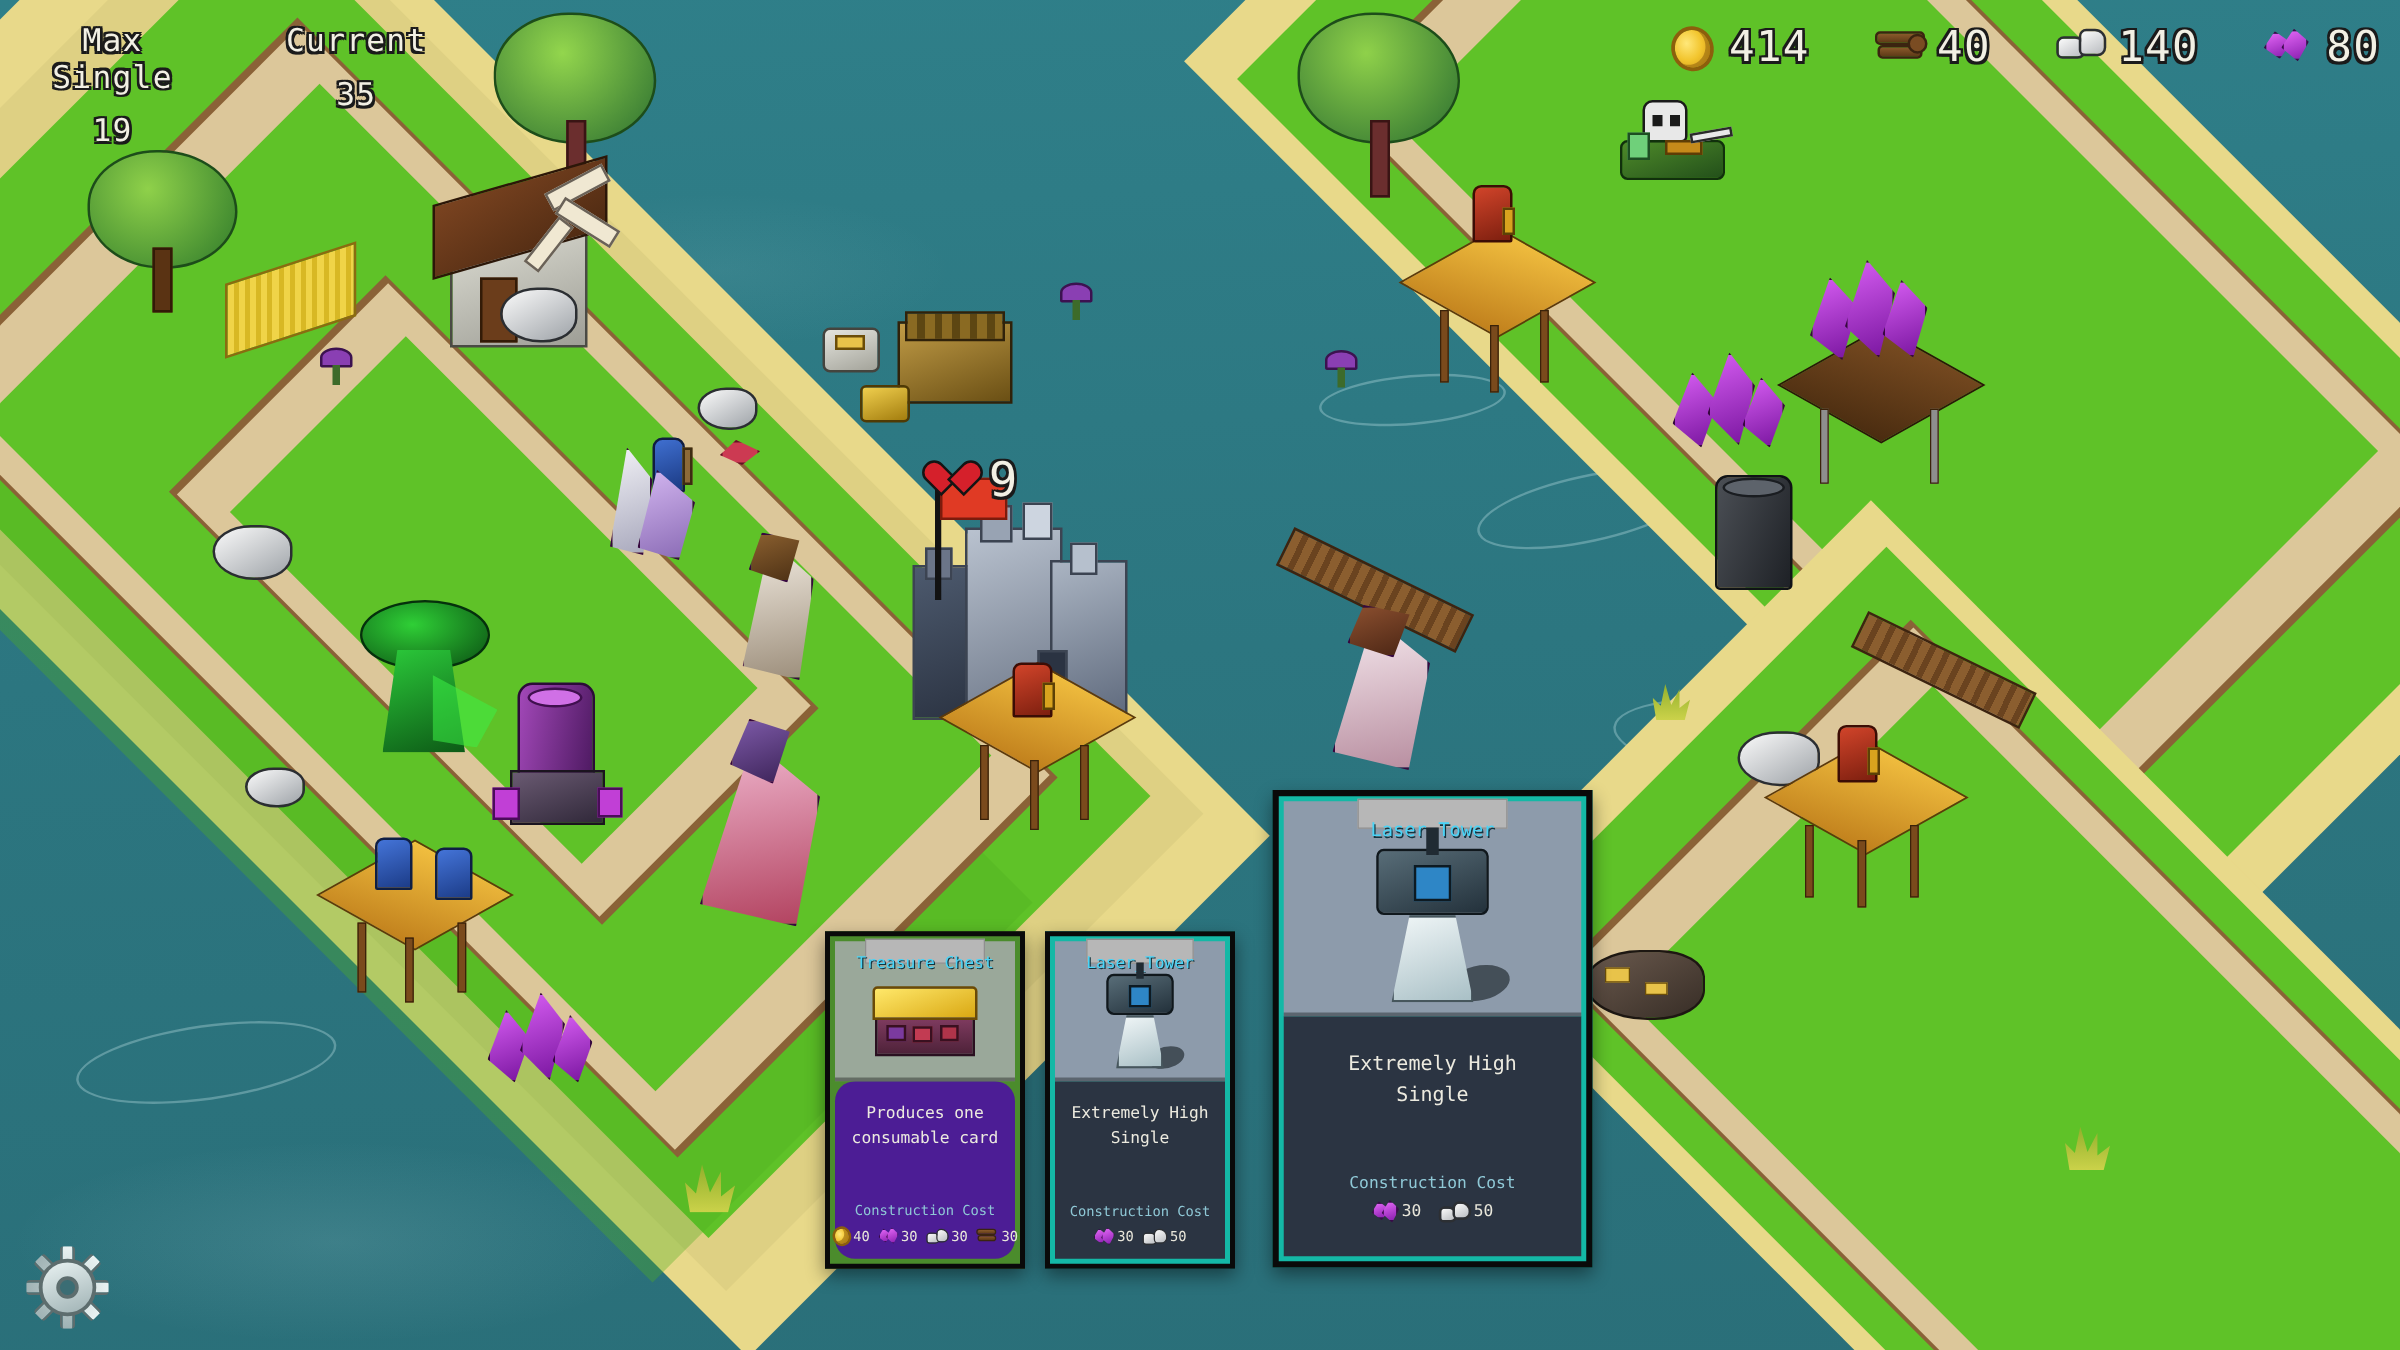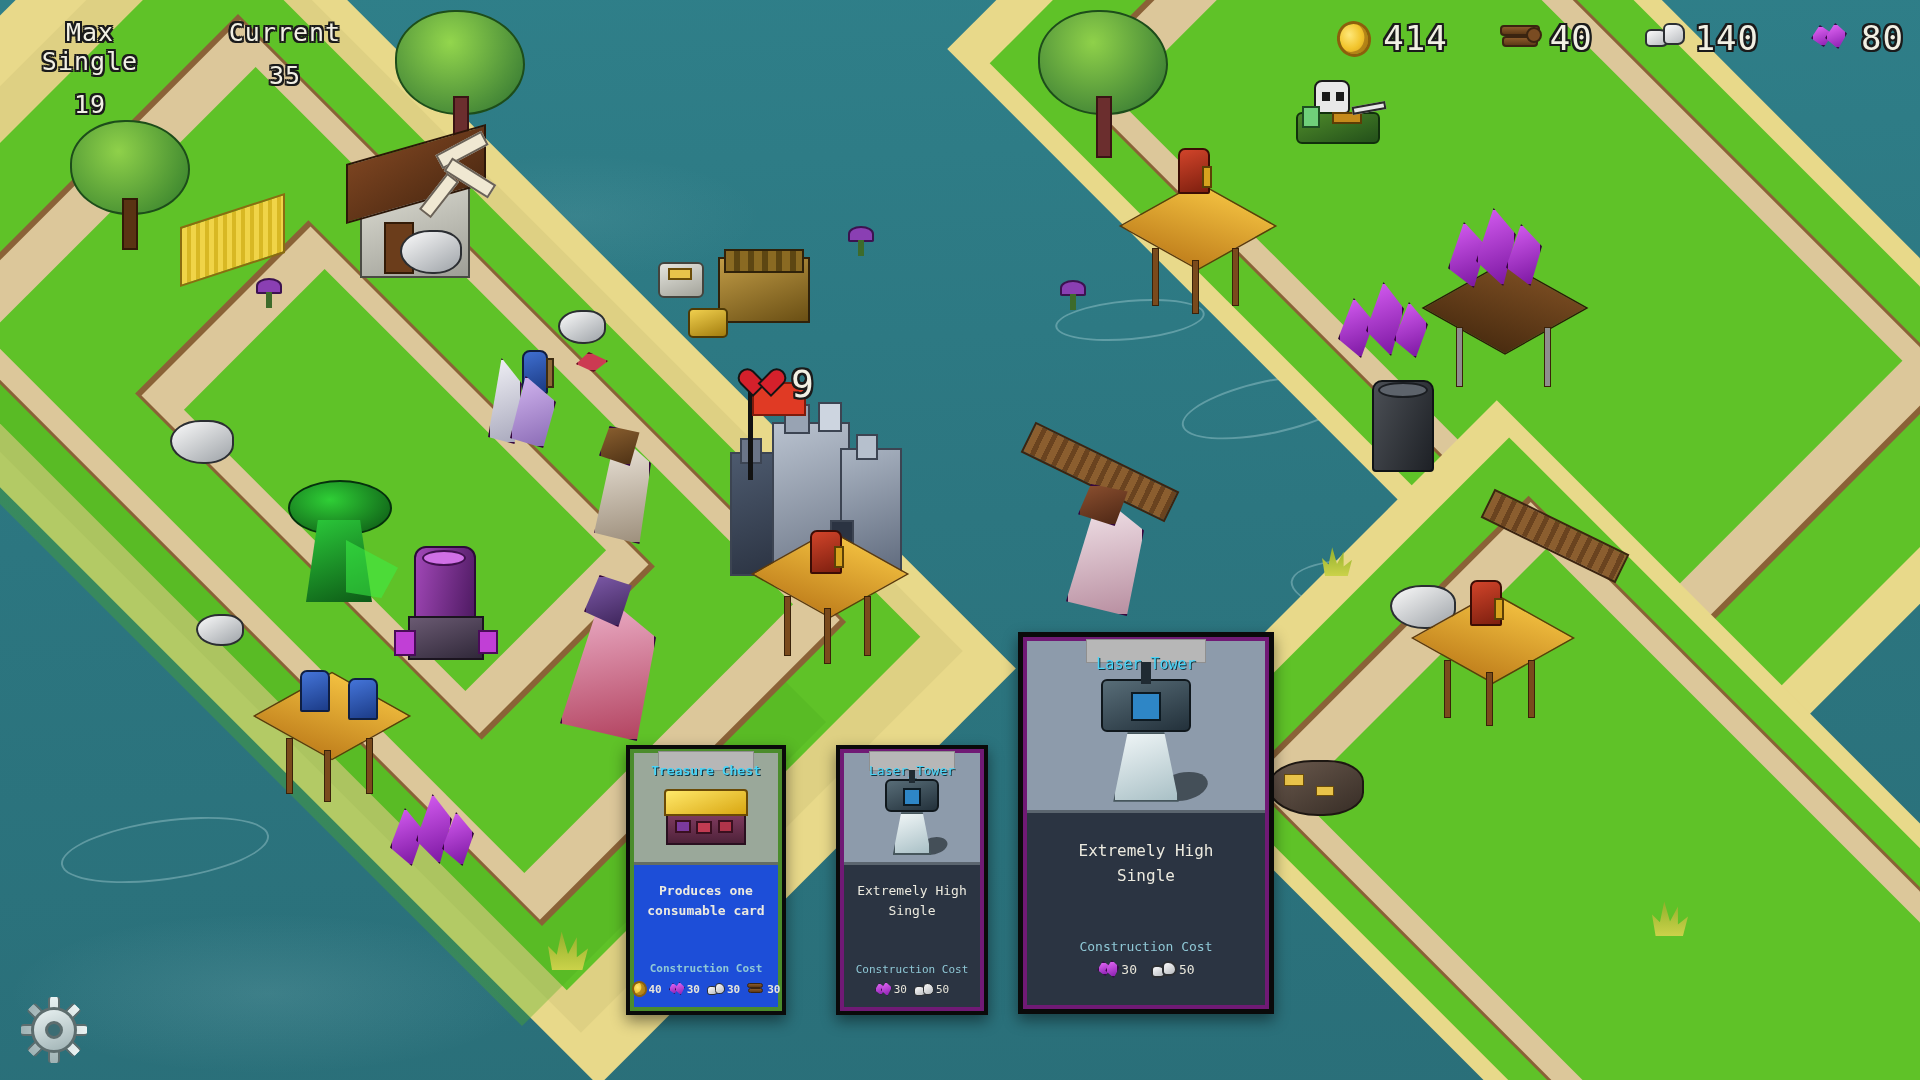--- a/index.html
+++ b/index.html
@@ -113,22 +113,22 @@
   }
   .card-desc{ color:#eceadf; font-size:13px; text-align:center; line-height:1.55; padding:0 6px; }
   .cost-label{ color:#8fc8d6; font-size:11px; margin-top:auto; }
   .cost-row{ display:flex; align-items:center; justify-content:center; gap:7px; flex-wrap:nowrap; padding:6px 2px 10px; }
   .cost-item{ display:flex; align-items:center; gap:2px; }
   .cost-num{ color:#e8e6da; font-size:11px; }
 
   
   .card.green{ background:#4b8c2c; }
   .card.green .card-art{ background:#9aa89a; }
-  .card.green .card-body{ background:#1d4ed8; }
-  .card.blue{ background:#701a75; }
+  .card.green .card-body{ background:#4c1d95;border-radius:16px; }
+  .card.blue{ background:#14b8a6; }
   .card.blue .card-art{ background:#8d9bab; }
   .card.blue .card-body{ background:#2b3442; }
 
   .card-sprite{ image-rendering:pixelated; }
 
   
   .spr-chest{ position:relative; }
   .spr-chest .lid{ position:absolute; left:6%; top:6%; width:88%; height:44%;
     background:linear-gradient(160deg,#ffe86a,#d9a712); border:2px solid #6b4a06; border-radius:4px 4px 0 0;}
   .spr-chest .box{ position:absolute; left:8%; top:46%; width:84%; height:50%;
@@ -494,21 +494,21 @@
           <i style="left:14px;top:0;width:22px;height:26px;clip-path:polygon(46% 0,100% 40%,60% 100%,0 58%);"></i>
         </div>
       </div>
       <span class="hud-text res-val">80</span>
     </div>
 
   </div>
 
   <div id="card-tray">
 
-    <div class="card green" style="left:626px;top:745px;width:160px;height:270px;font-weight:bold;">
+    <div class="card green" style="left:660px;top:745px;width:160px;height:270px;">
       <div class="card-inner">
         <div class="card-art" style="height:112px;">
           <div class="card-titlebar" style="width:96px;"></div>
           <div class="card-title" style="top:10px;">Treasure Chest</div>
           <div class="spr-chest card-sprite" style="width:96px;height:62px;margin-top:18px;">
             <div class="box"></div>
             <div class="gem" style="left:18%;top:56%;background:#7b3a9e;"></div>
             <div class="gem" style="left:40%;top:58%;background:#c23b52;"></div>
             <div class="gem" style="left:62%;top:56%;background:#b0344a;"></div>
             <div class="lid"></div>

